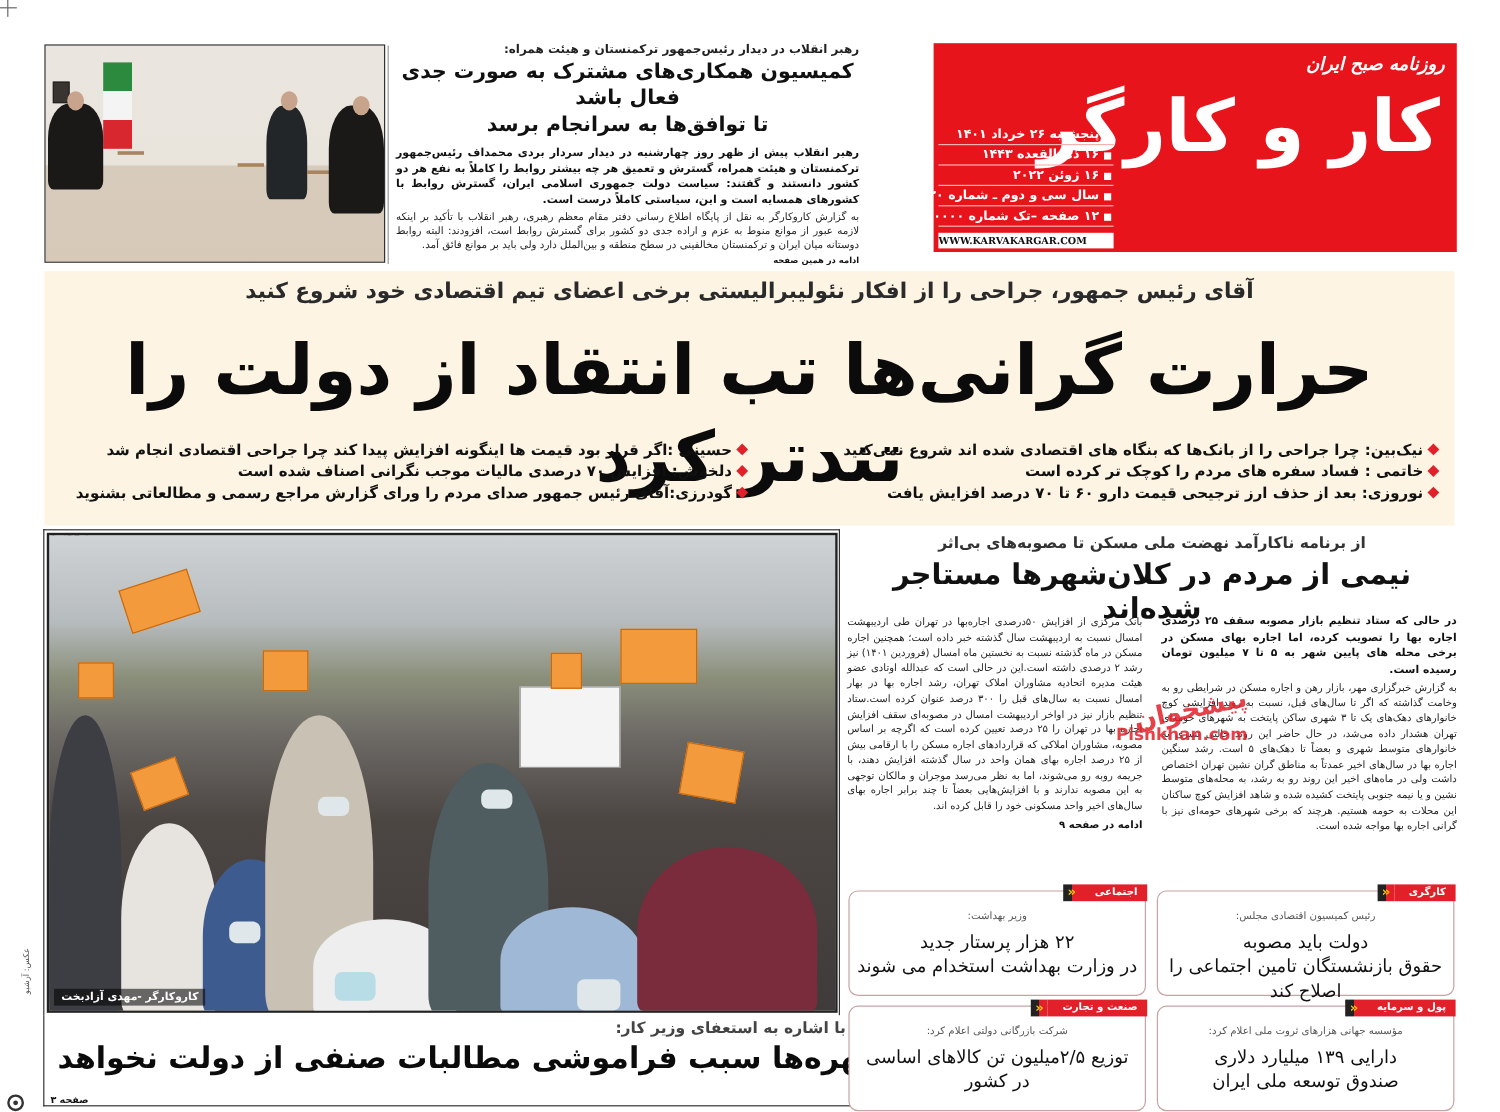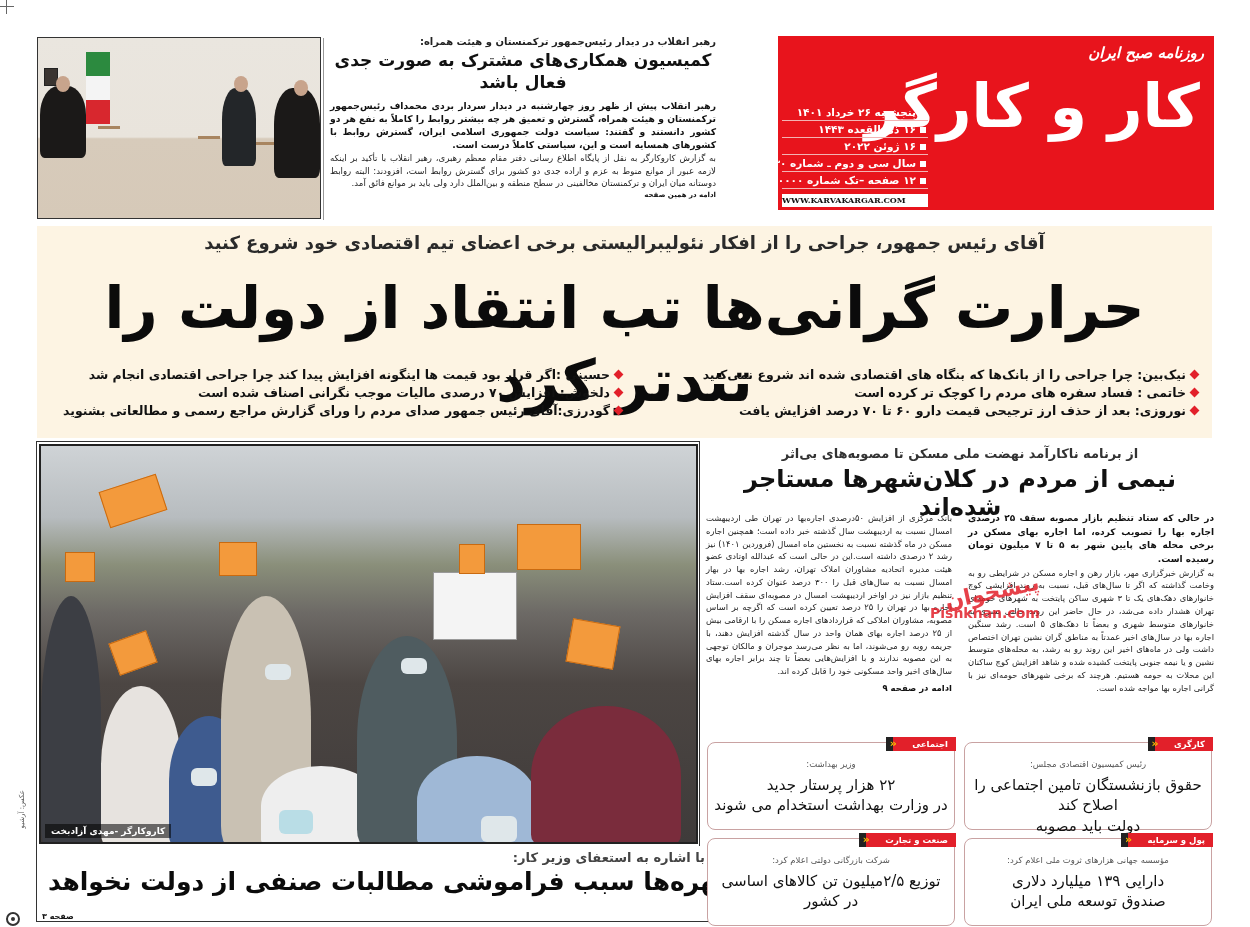--- a/index.html
+++ b/index.html
@@ -144,20 +144,21 @@
   <div class="table" style="left:218px;top:104px;width:20px;"></div>
   <div class="person p3"></div>
   <div class="head" style="left:256px;top:42px;"></div>
 </div>
 <div class="top-divider"></div>
 
 <div class="top-story">
   <div class="kicker">رهبر انقلاب در دیدار رئیس‌جمهور ترکمنستان و هیئت همراه:</div>
   <div class="headline">
     <div>کمیسیون همکاری‌های مشترک به صورت جدی فعال باشد</div>
+    <div>تا توافق‌ها به سرانجام برسد</div>
   </div>
   <div class="lead">رهبر انقلاب پیش از ظهر روز چهارشنبه در دیدار سردار بردی محمداف رئیس‌جمهور ترکمنستان و هیئت همراه، گسترش و تعمیق هر چه بیشتر روابط را کاملاً به نفع هر دو کشور دانستند و گفتند: سیاست دولت جمهوری اسلامی ایران، گسترش روابط با کشورهای همسایه است و این، سیاستی کاملاً درست است.</div>
   <div class="body">به گزارش کاروکارگر به نقل از پایگاه اطلاع رسانی دفتر مقام معظم رهبری، رهبر انقلاب با تأکید بر اینکه لازمه عبور از موانع منوط به عزم و اراده جدی دو کشور برای گسترش روابط است، افزودند: البته روابط دوستانه میان ایران و ترکمنستان مخالفینی در سطح منطقه و بین‌الملل دارد ولی باید بر موانع فائق آمد.</div>
   <div class="cont">ادامه در همین صفحه</div>
 </div>
 
 <div class="main-box">
   <div class="sub">آقای رئیس جمهور، جراحی را از افکار نئولیبرالیستی برخی اعضای تیم اقتصادی خود شروع کنید</div>
   <div class="big">حرارت گرانی‌ها تب انتقاد از دولت را تندتر کرد</div>
   <div class="bullets right">
@@ -226,22 +227,22 @@
 </div>
 
 <div class="card" style="left:964px;top:742px;">
   <div class="tab">
     <span class="sec">کارگری</span>
     <span class="chev">«</span>
     <span class="pg">صفحه ۳</span>
   </div>
   <div class="kick">رئیس کمیسیون اقتصادی مجلس:</div>
   <div class="title">
+    <div>دولت باید مصوبه</div>
     <div>حقوق بازنشستگان تامین اجتماعی را اصلاح کند</div>
-    <div>دولت باید مصوبه</div>
   </div>
 </div>
 
 <div class="card" style="left:707px;top:742px;">
   <div class="tab">
     <span class="sec">اجتماعی</span>
     <span class="chev">«</span>
     <span class="pg">صفحه ۸</span>
   </div>
   <div class="kick">وزیر بهداشت:</div>

